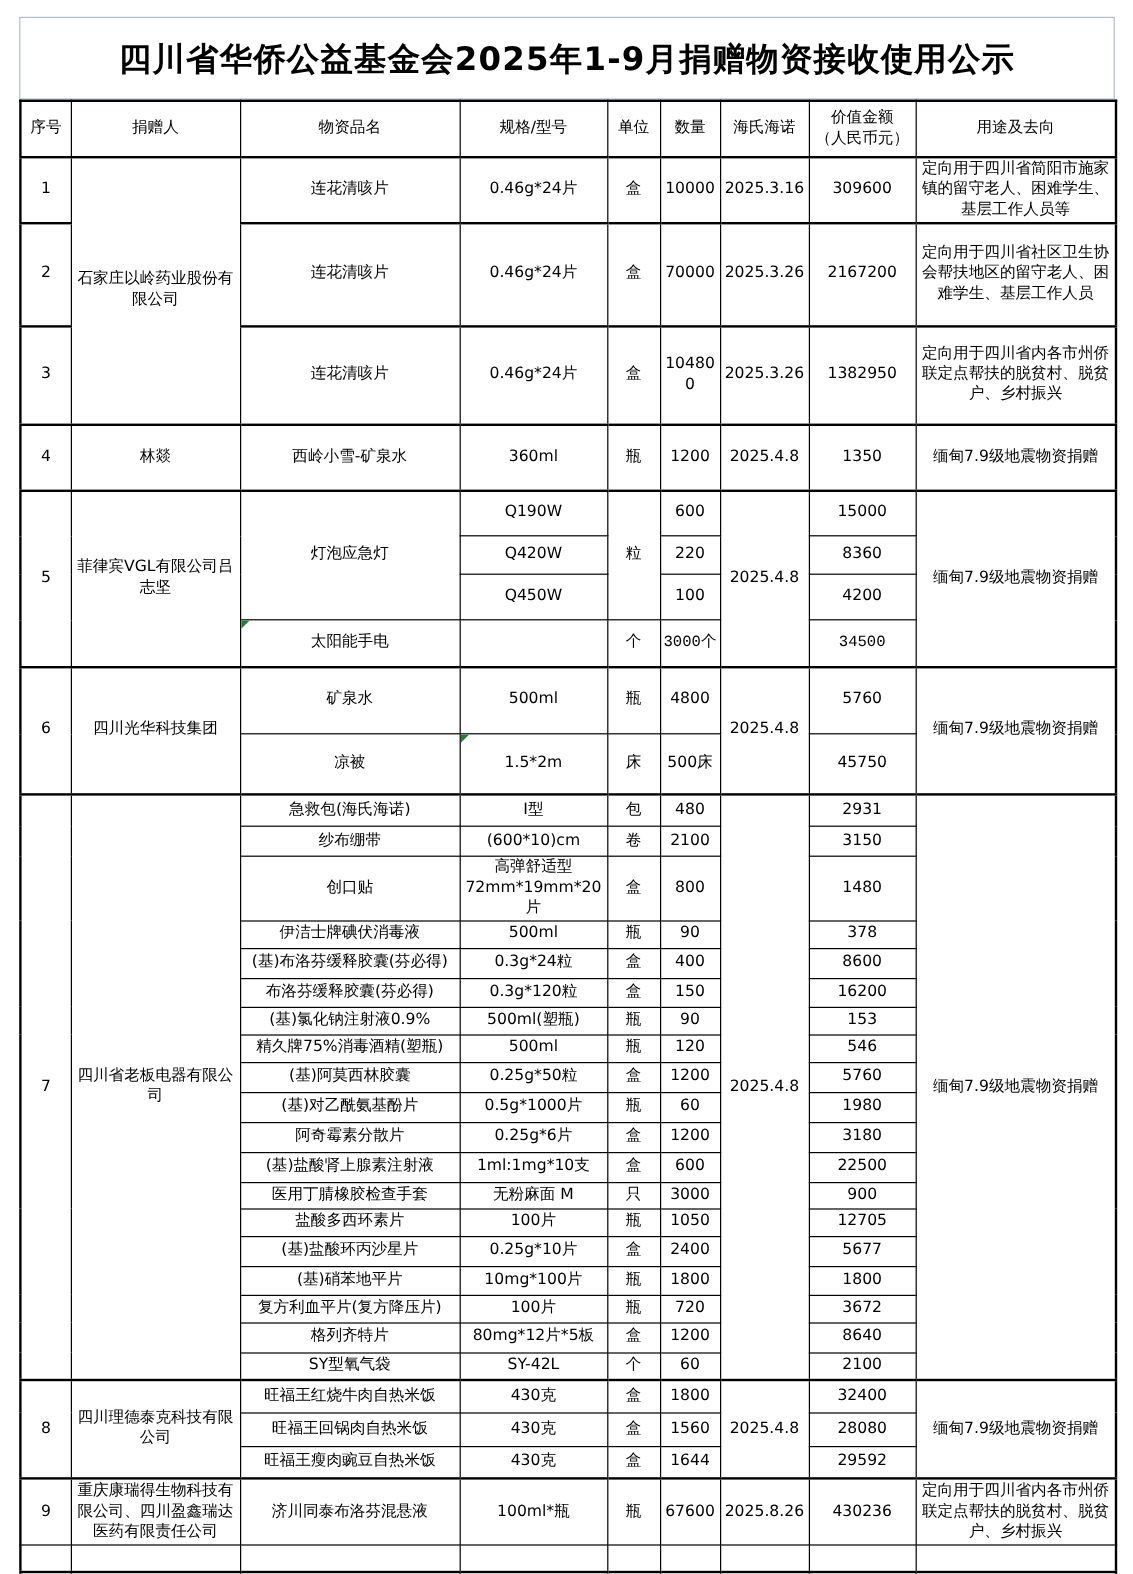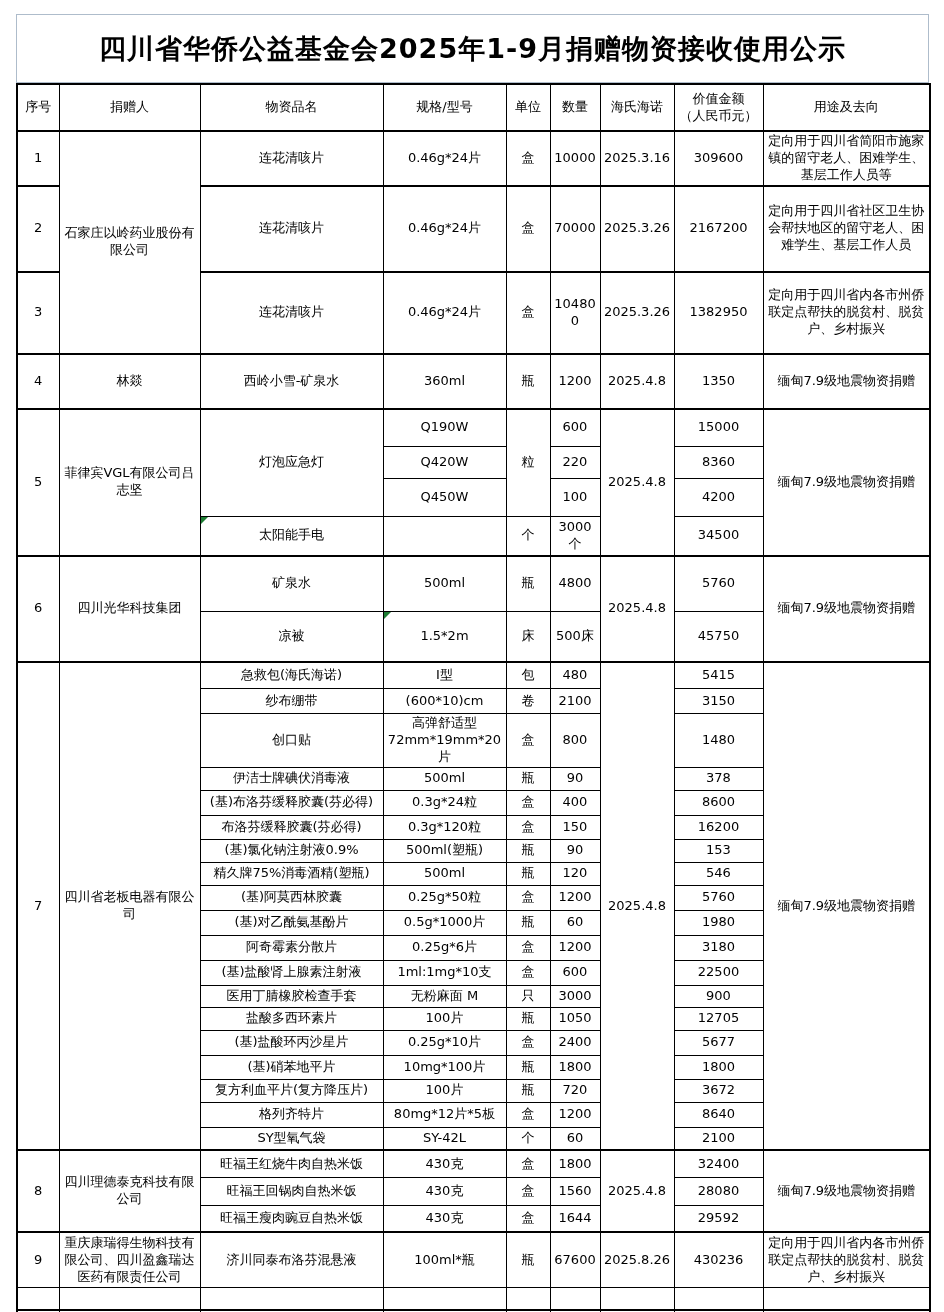--- a/index.html
+++ b/index.html
@@ -112,21 +112,21 @@
         <tr style="height: 32px;">
           <td>Q420W</td>
           <td>220</td>
           <td>8360</td>
         </tr>
         <tr style="height: 38px;">
           <td>Q450W</td>
           <td>100</td>
           <td>4200</td>
         </tr>
-        <tr style="height: 39px;">
+        <tr style="height: 39px; font-family: Liberation Mono, monospace;">
           <td>太阳能手电<span class="tri"></span></td>
           <td></td>
           <td>个</td>
           <td>3000个</td>
           <td>34500</td>
         </tr>
         <tr class="group" style="height: 56px;">
           <td rowspan="2">6</td>
           <td rowspan="2">四川光华科技集团</td>
           <td>矿泉水</td>
@@ -145,21 +145,21 @@
           <td>45750</td>
         </tr>
         <tr class="group" style="height: 27px;">
           <td rowspan="19">7</td>
           <td rowspan="19">四川省老板电器有限公司</td>
           <td>急救包(海氏海诺)</td>
           <td>I型</td>
           <td>包</td>
           <td>480</td>
           <td rowspan="19">2025.4.8</td>
-          <td>5415</td>
+          <td>2931</td>
           <td rowspan="19">缅甸7.9级地震物资捐赠</td>
         </tr>
         <tr style="height: 25px;">
           <td>纱布绷带</td>
           <td>(600*10)cm</td>
           <td>卷</td>
           <td>2100</td>
           <td>3150</td>
         </tr>
         <tr style="height: 35px;">

